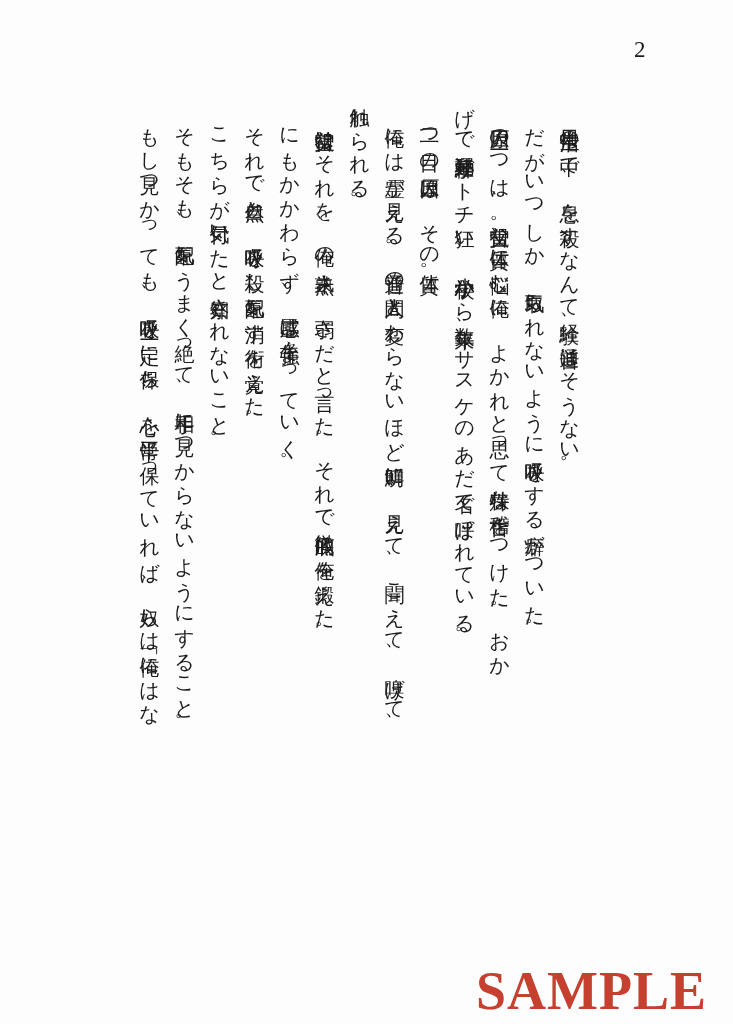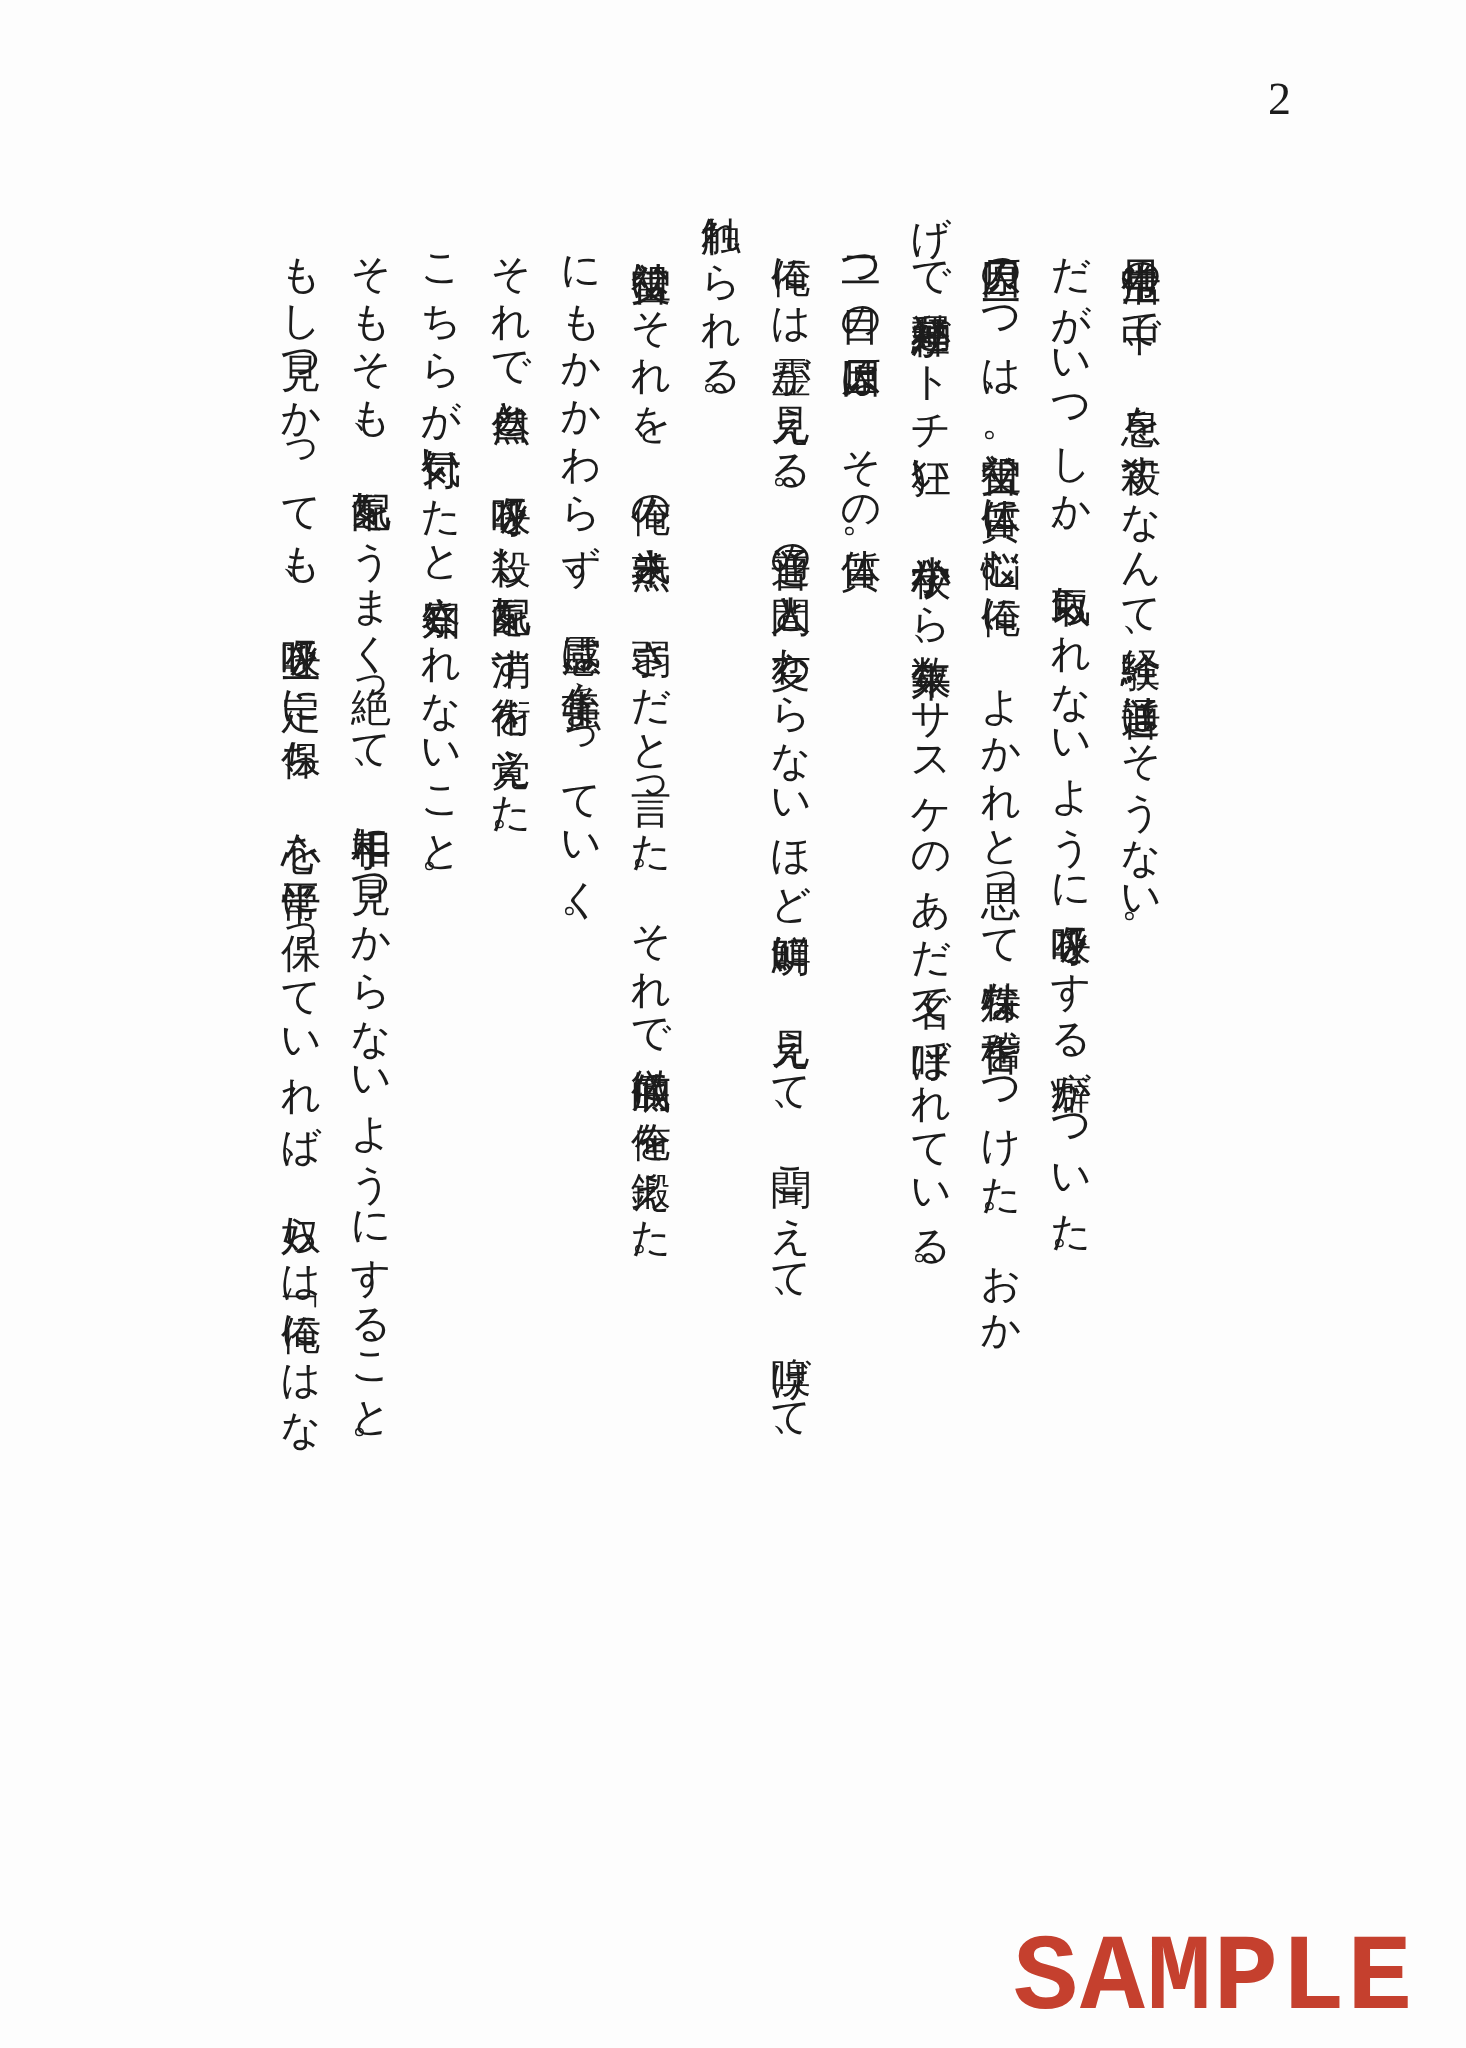--- a/index.html
+++ b/index.html
@@ -39,21 +39,20 @@
     white-space: nowrap;
   }
   .watermark {
     position: absolute;
     right: 26px;
     bottom: 6px;
     font-size: 54px;
     font-weight: bold;
     line-height: 1;
     letter-spacing: 1px;
-    font-family: Liberation Mono, monospace;
   }
 </style>
 </head>
 <body>
 
 <div class="page" style="background: rgb(253, 253, 253); color: rgb(28, 28, 28);">
   <div class="page-number">2</div>
 
   <div class="text-block">
 

